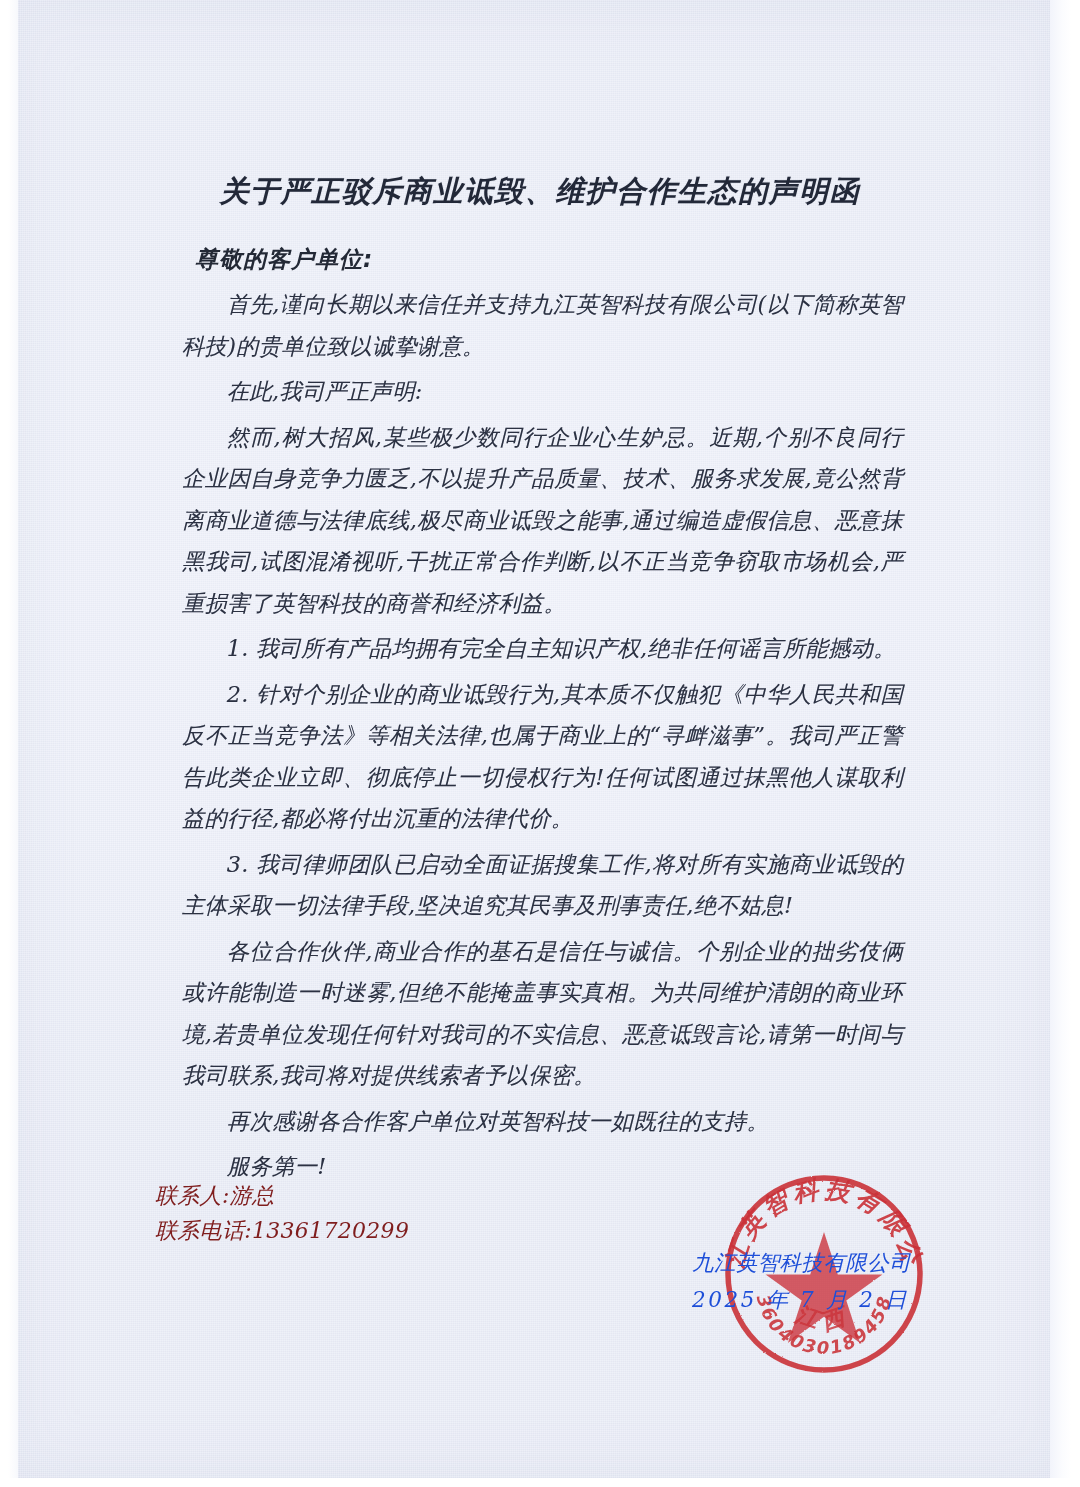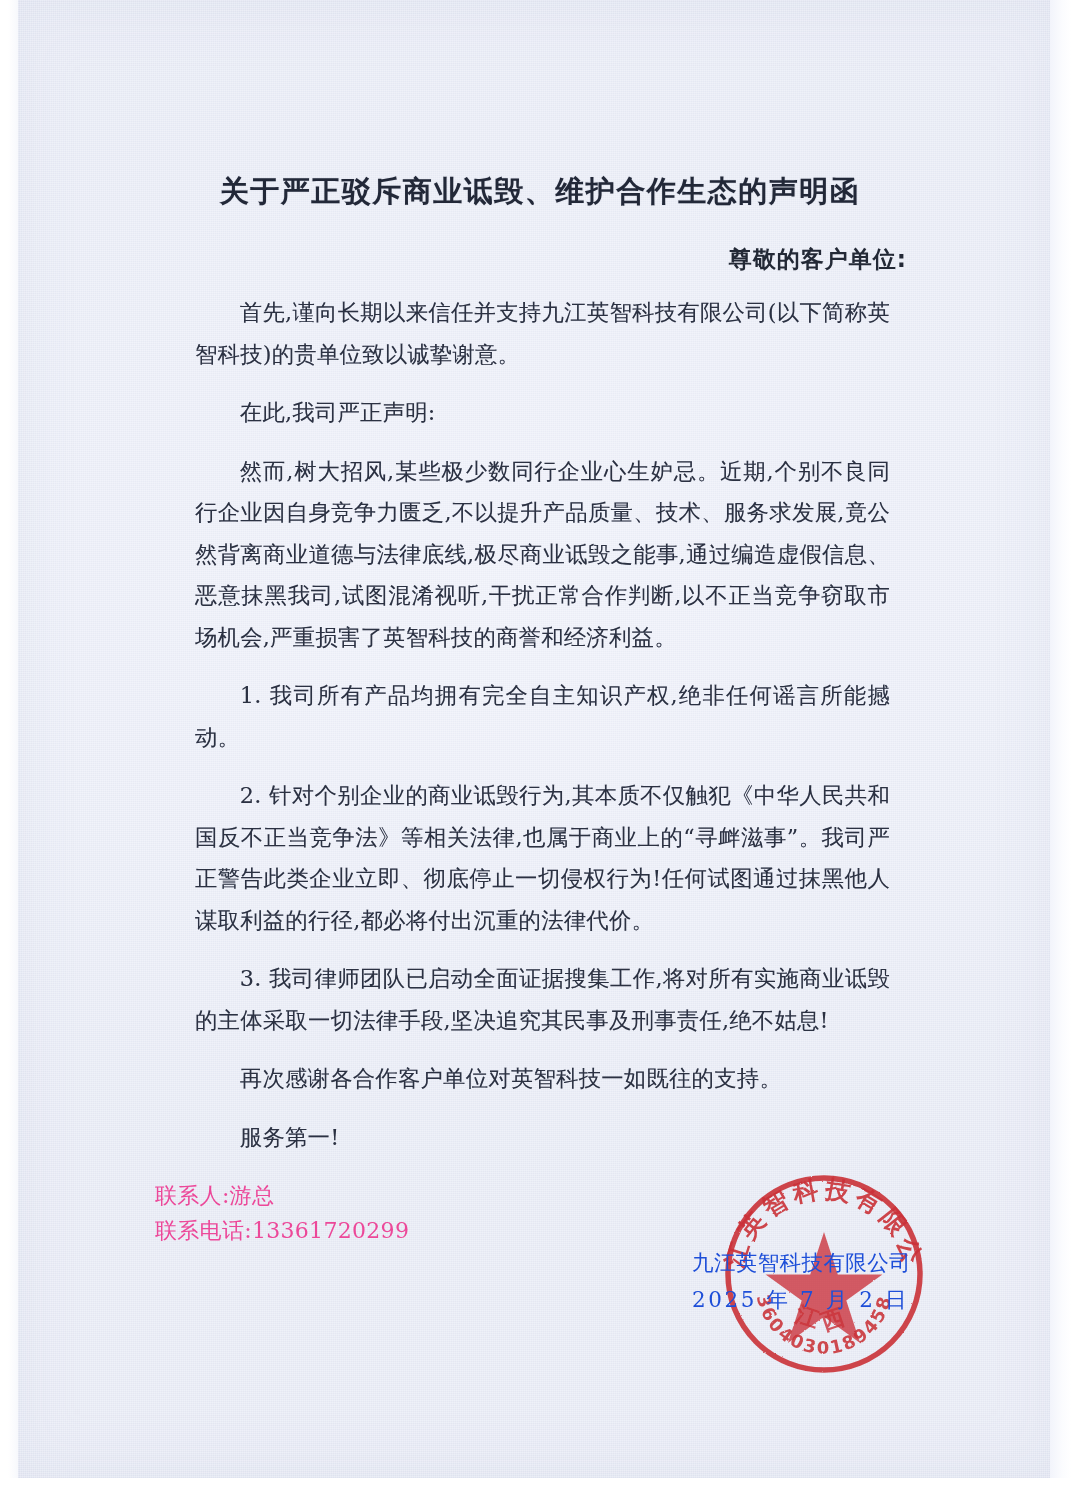--- a/index.html
+++ b/index.html
@@ -61,20 +61,21 @@
     height: 9px;
     background: #ffffff;
   }
 
   .content {
     position: absolute;
     left: 0; top: 0;
     width: 954px;
     height: 1487px;
     color: #2c3243;
+    font-style: italic;
   }
 
   
   #title {
     position: absolute;
     left: 0;
     top: 172px;
     width: 1080px;
     text-align: center;
     font-size: 29px;
@@ -92,46 +93,45 @@
     top: 244px;
     width: 729px;
   }
   .salutation {
     font-size: 23px;
     font-weight: 700;
     letter-spacing: 1px;
     margin: 0 0 9px 17px;
     color: #232936;
     font-family: "DejaVu Sans", "Liberation Sans", sans-serif;
-    text-align: right;
   }
   .para {
     font-size: 22.4px;
     line-height: 41.5px;
     text-align: justify;
     text-justify: inter-ideograph;
     text-indent: 2em;
-    margin: 17px;
+    margin: 4px;
     letter-spacing: 0.2px;
     color: #2b3142;
     text-shadow: 0 0 0.6px rgba(70,76,100,0.30);
   }
 
   
   #contact {
     position: absolute;
     left: 155px;
     top: 1178px;
     width: 420px;
   }
   .contact-line {
     font-size: 22px;
     line-height: 35px;
     letter-spacing: 0.3px;
-    color: #ec4899;
+    color: #7f1d1d;
     white-space: nowrap;
   }
 
   
   #signature {
     position: absolute;
     left: 692px;
     top: 1244px;
     width: 300px;
   }
@@ -172,20 +172,21 @@
     <div id="title">关于严正驳斥商业诋毁、维护合作生态的声明函</div>
 
     <div id="body-block">
       <p class="salutation">尊敬的客户单位:</p>
       <p class="para">首先,谨向长期以来信任并支持九江英智科技有限公司(以下简称英智科技)的贵单位致以诚挚谢意。</p>
       <p class="para">在此,我司严正声明:</p>
       <p class="para">然而,树大招风,某些极少数同行企业心生妒忌。近期,个别不良同行企业因自身竞争力匮乏,不以提升产品质量、技术、服务求发展,竟公然背离商业道德与法律底线,极尽商业诋毁之能事,通过编造虚假信息、恶意抹黑我司,试图混淆视听,干扰正常合作判断,以不正当竞争窃取市场机会,严重损害了英智科技的商誉和经济利益。</p>
       <p class="para">1. 我司所有产品均拥有完全自主知识产权,绝非任何谣言所能撼动。</p>
       <p class="para">2. 针对个别企业的商业诋毁行为,其本质不仅触犯《中华人民共和国反不正当竞争法》等相关法律,也属于商业上的“寻衅滋事”。我司严正警告此类企业立即、彻底停止一切侵权行为!任何试图通过抹黑他人谋取利益的行径,都必将付出沉重的法律代价。</p>
       <p class="para">3. 我司律师团队已启动全面证据搜集工作,将对所有实施商业诋毁的主体采取一切法律手段,坚决追究其民事及刑事责任,绝不姑息!</p>
+      <p class="para">各位合作伙伴,商业合作的基石是信任与诚信。个别企业的拙劣伎俩或许能制造一时迷雾,但绝不能掩盖事实真相。为共同维护清朗的商业环境,若贵单位发现任何针对我司的不实信息、恶意诋毁言论,请第一时间与我司联系,我司将对提供线索者予以保密。</p>
       <p class="para">再次感谢各合作客户单位对英智科技一如既往的支持。</p>
       <p class="para">服务第一!</p>
     </div>
 
     <div id="contact">
       <div class="contact-line">联系人:游总</div>
       <div class="contact-line">联系电话:13361720299</div>
     </div>
 
     <div id="seal">

